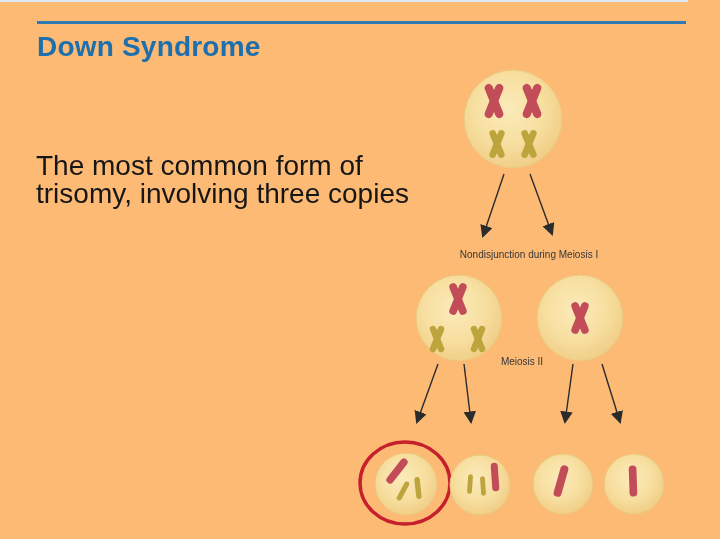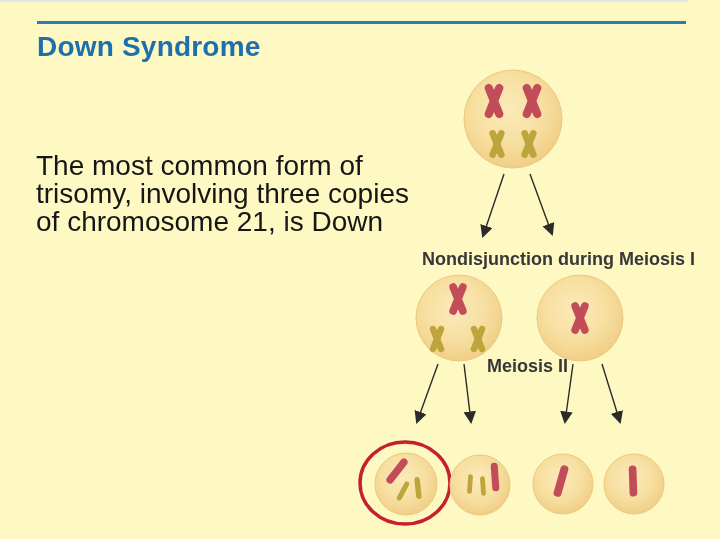--- a/index.html
+++ b/index.html
@@ -1,19 +1,19 @@
 <!DOCTYPE html>
 <html><head>
 <meta charset="utf-8">
 <style>
   html,body{margin:0;padding:0;background:#fff;}
   .slide{
     position:relative;
     width:720px;height:539px;
-    background:#fef9c3;
+    background:#fdba74;
     overflow:hidden;
     font-family:"Liberation Sans", sans-serif;
   }
   .top-faint-line{
     position:absolute;left:0;top:0;width:688px;height:2px;
     background:#dce9f4;
   }
   .title-rule{
     position:absolute;left:37px;top:21px;width:649px;height:3px;
     background:#2e7ab3;
@@ -23,40 +23,39 @@
     font-size:28px;font-weight:bold;color:#1d6fad;
     letter-spacing:0.2px;
   }
   .body-text{
     position:absolute;left:36px;top:152px;
     font-size:28px;line-height:28px;color:#161616;
   }
   .diagram-svg{position:absolute;left:0;top:0;}
   .diagram-label{
     position:absolute;
-    font-size:18px;font-weight:700;color:#373737;
+    font-size:10px;font-weight:400;color:#373737;
     text-align:center;white-space:nowrap;
   }
   .label-nondisjunction{left:422px;top:249px;width:214px;}
   .label-meiosis2{left:487px;top:356px;width:70px;}
 </style>
 </head>
 <body>
 
 <div class="slide">
 
   <div class="top-faint-line"></div>
   <div class="title-rule"></div>
 
   <h1 class="page-title">Down Syndrome</h1>
 
   <div class="body-text">
     <div>The most common form of</div>
     <div>trisomy, involving three copies</div>
-    <div>of chromosome 21, is Down</div>
   </div>
 
   <svg class="diagram-svg" width="720" height="539" viewBox="0 0 720 539">
     <defs>
       <radialGradient id="cellg" cx="45%" cy="40%" r="65%">
         <stop offset="0%" stop-color="#fbeaba"></stop>
         <stop offset="55%" stop-color="#f7dfa0"></stop>
         <stop offset="100%" stop-color="#efcb82"></stop>
       </radialGradient>
       <g id="xc">

